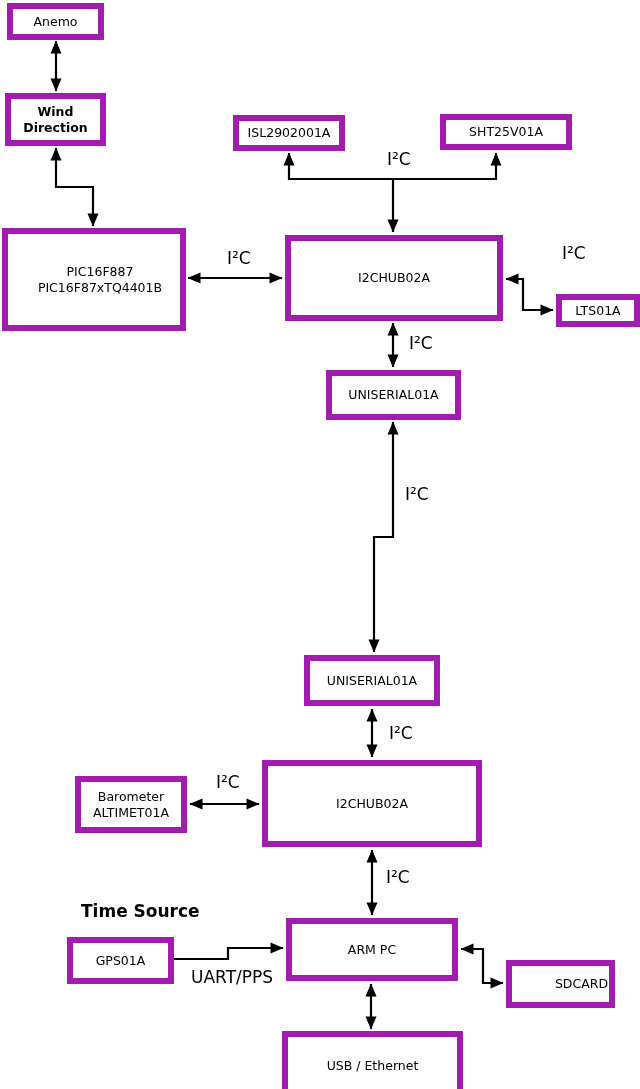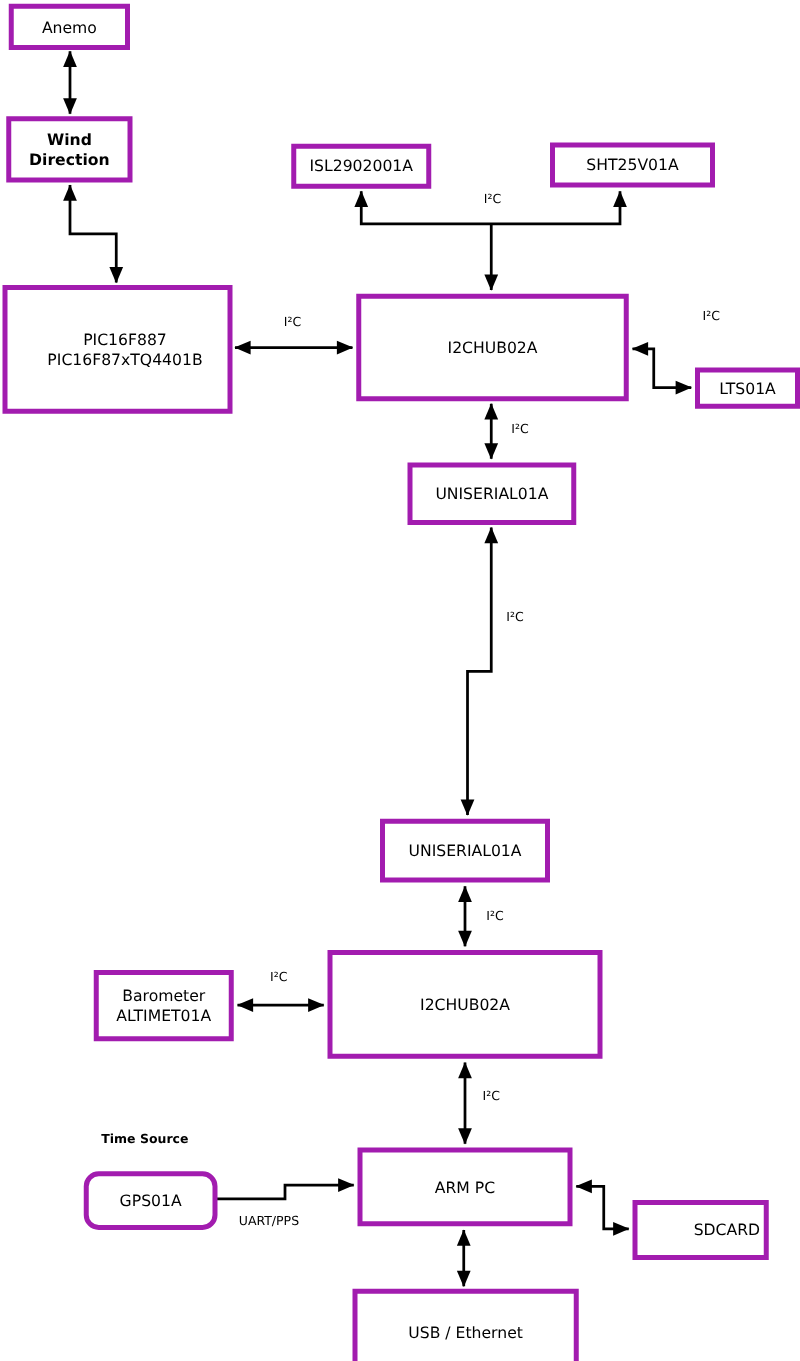--- a/index.html
+++ b/index.html
@@ -15,34 +15,34 @@
   }
   .connector-layer {
     position: absolute;
     left: 0; top: 0;
     width: 640px; height: 1089px;
   }
   .node {
     position: absolute;
     box-sizing: border-box;
     background: #ffffff;
-    border: 4px solid #a21caf;
+    border: 6px solid #a21caf;
     display: flex;
     align-items: center;
     justify-content: center;
     text-align: center;
     font-size: 12.5px;
   }
   .node span {
     white-space: pre-line;
     line-height: 15.5px;
   }
   .edge-label {
     position: absolute;
-    font-size: 10px;
+    font-size: 17px;
     line-height: 15px;
     white-space: nowrap;
   }
   polyline { fill: none; stroke: #000000; stroke-width: 2.2px; }
 </style>
 </head>
 <body>
 
 <div class="canvas">
 
@@ -109,21 +109,21 @@
 
   <div class="node" style="left:75px; top:776px; width:112px; height:57px;">
     <span>Barometer
 ALTIMET01A</span>
   </div>
 
   <div class="node" style="left:262px; top:760px; width:220px; height:87px;">
     <span>I2CHUB02A</span>
   </div>
 
-  <div class="node" style="left:67px; top:937px; width:107px; height:47px;border-radius:12px;">
+  <div class="node" style="left:67px; top:937px; width:107px; height:47px;">
     <span>GPS01A</span>
   </div>
 
   <div class="node" style="left:286px; top:918px; width:172px; height:63px;">
     <span>ARM PC</span>
   </div>
 
   <div class="node" style="left:506px; top:960px; width:109px; height:48px;padding-left:42px;">
     <span>SDCARD</span>
   </div>

